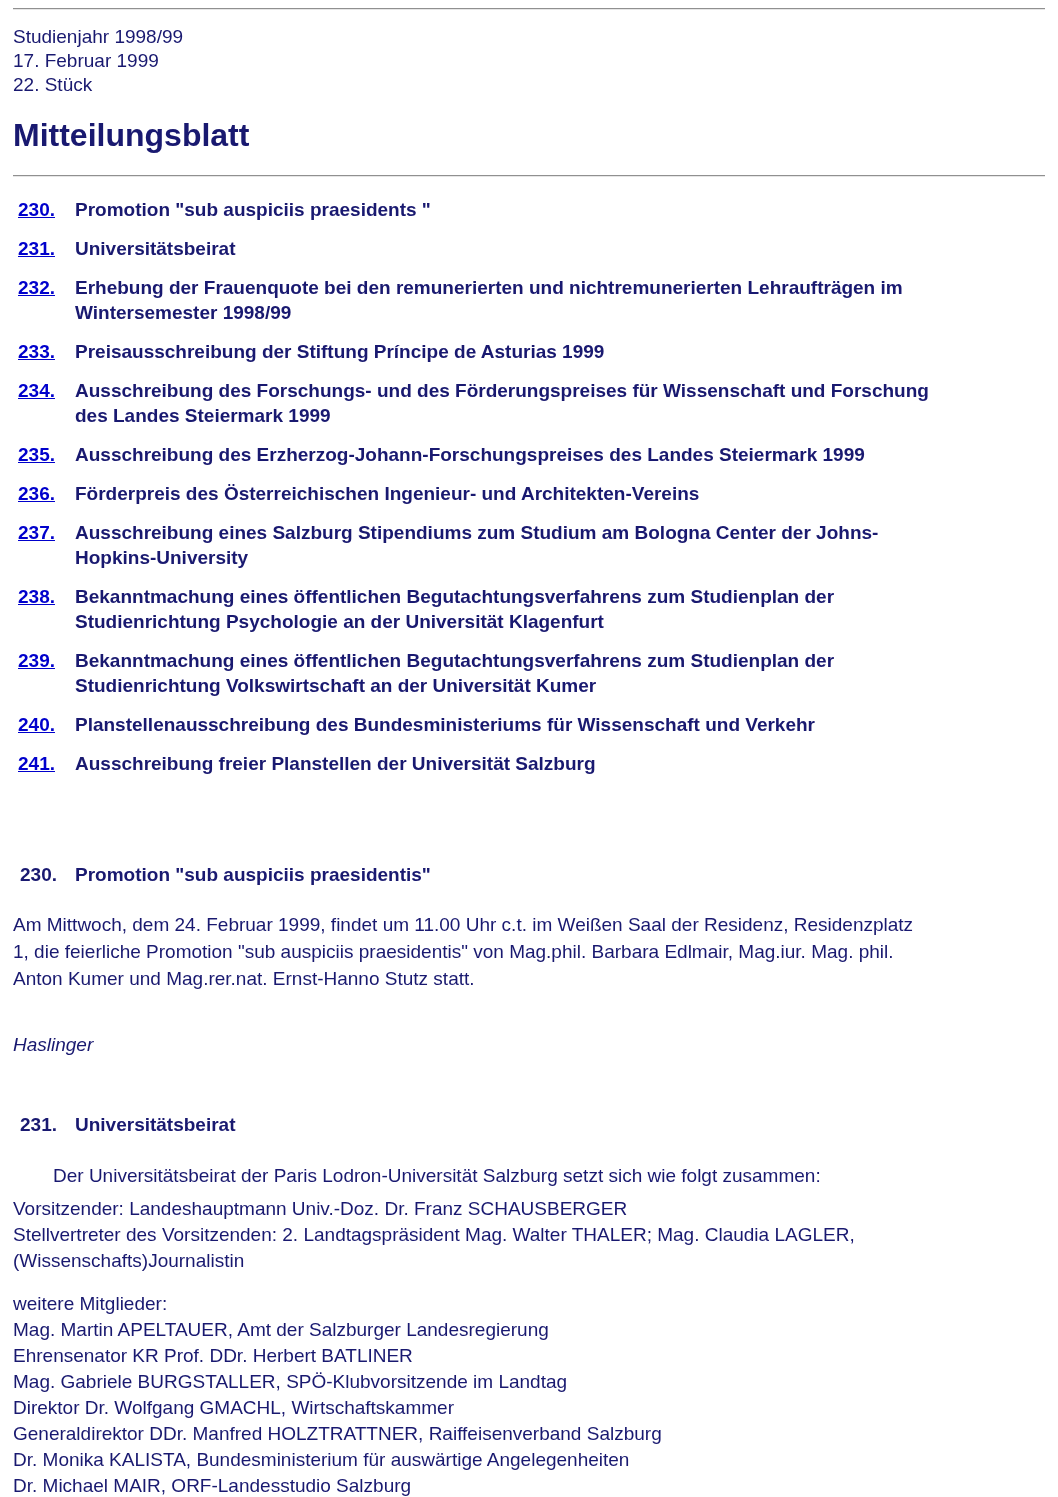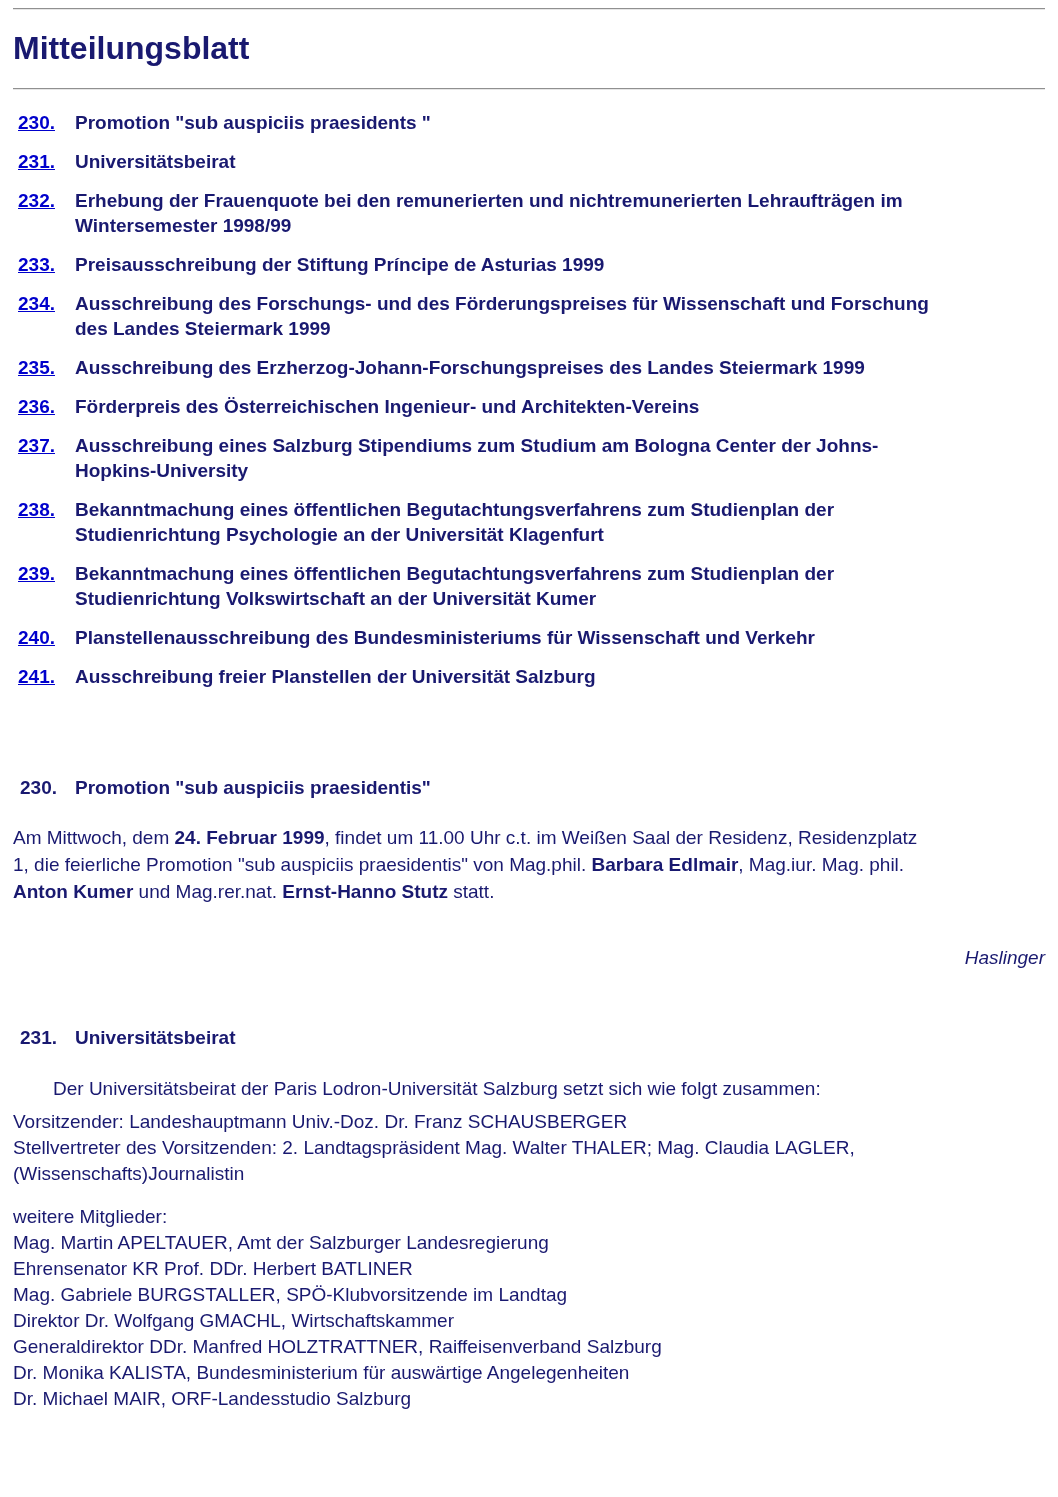--- a/index.html
+++ b/index.html
@@ -28,35 +28,40 @@
   .toc-num  { flex: 0 0 57px; color: #0000cc; text-decoration: underline; font-weight: bold; }
   .toc-title { color: #191970; }
 
   .section-heading { display: flex; align-items: flex-start; padding-left: 7px; font-size: 19px; font-weight: bold; line-height: 25px; }
   .section-heading .sec-num { flex: 0 0 55px; }
 
   .sec-230 { margin-top: 86px; }
   .sec-231 { margin-top: 55px; }
 
   .para { margin-top: 24px; font-size: 19px; line-height: 27px; }
-  .para b { font-weight: bold; }
+  .para b { font-weight: normal; }
 
-  .signature { margin-top: 40px; font-size: 19px; line-height: 25px; font-style: italic; text-align: right; }
+  .signature { margin-top: 40px; font-size: 19px; line-height: 25px; font-style: italic; text-align: left; }
 
   .intro { margin-top: 26px; font-size: 19px; line-height: 26px; margin-left: 40px; }
   .block { margin-top: 7px; font-size: 19px; line-height: 26px; }
   .members-block { margin-top: 17px; font-size: 19px; line-height: 26px; }
 </style>
 </head>
 <body>
 
 <div class="page">
 
   <hr class="rule">
 
+  <div class="doc-header">
+    <div>Studienjahr 1998/99</div>
+    <div>17. Februar 1999</div>
+    <div>22. Stück</div>
+  </div>
 
   <h1 class="doc-title">Mitteilungsblatt</h1>
 
   <hr class="rule title-rule">
 
   <div class="toc">
 
     <div class="toc-row">
       <a href="#" class="toc-num">230.</a>
       <div class="toc-title">

